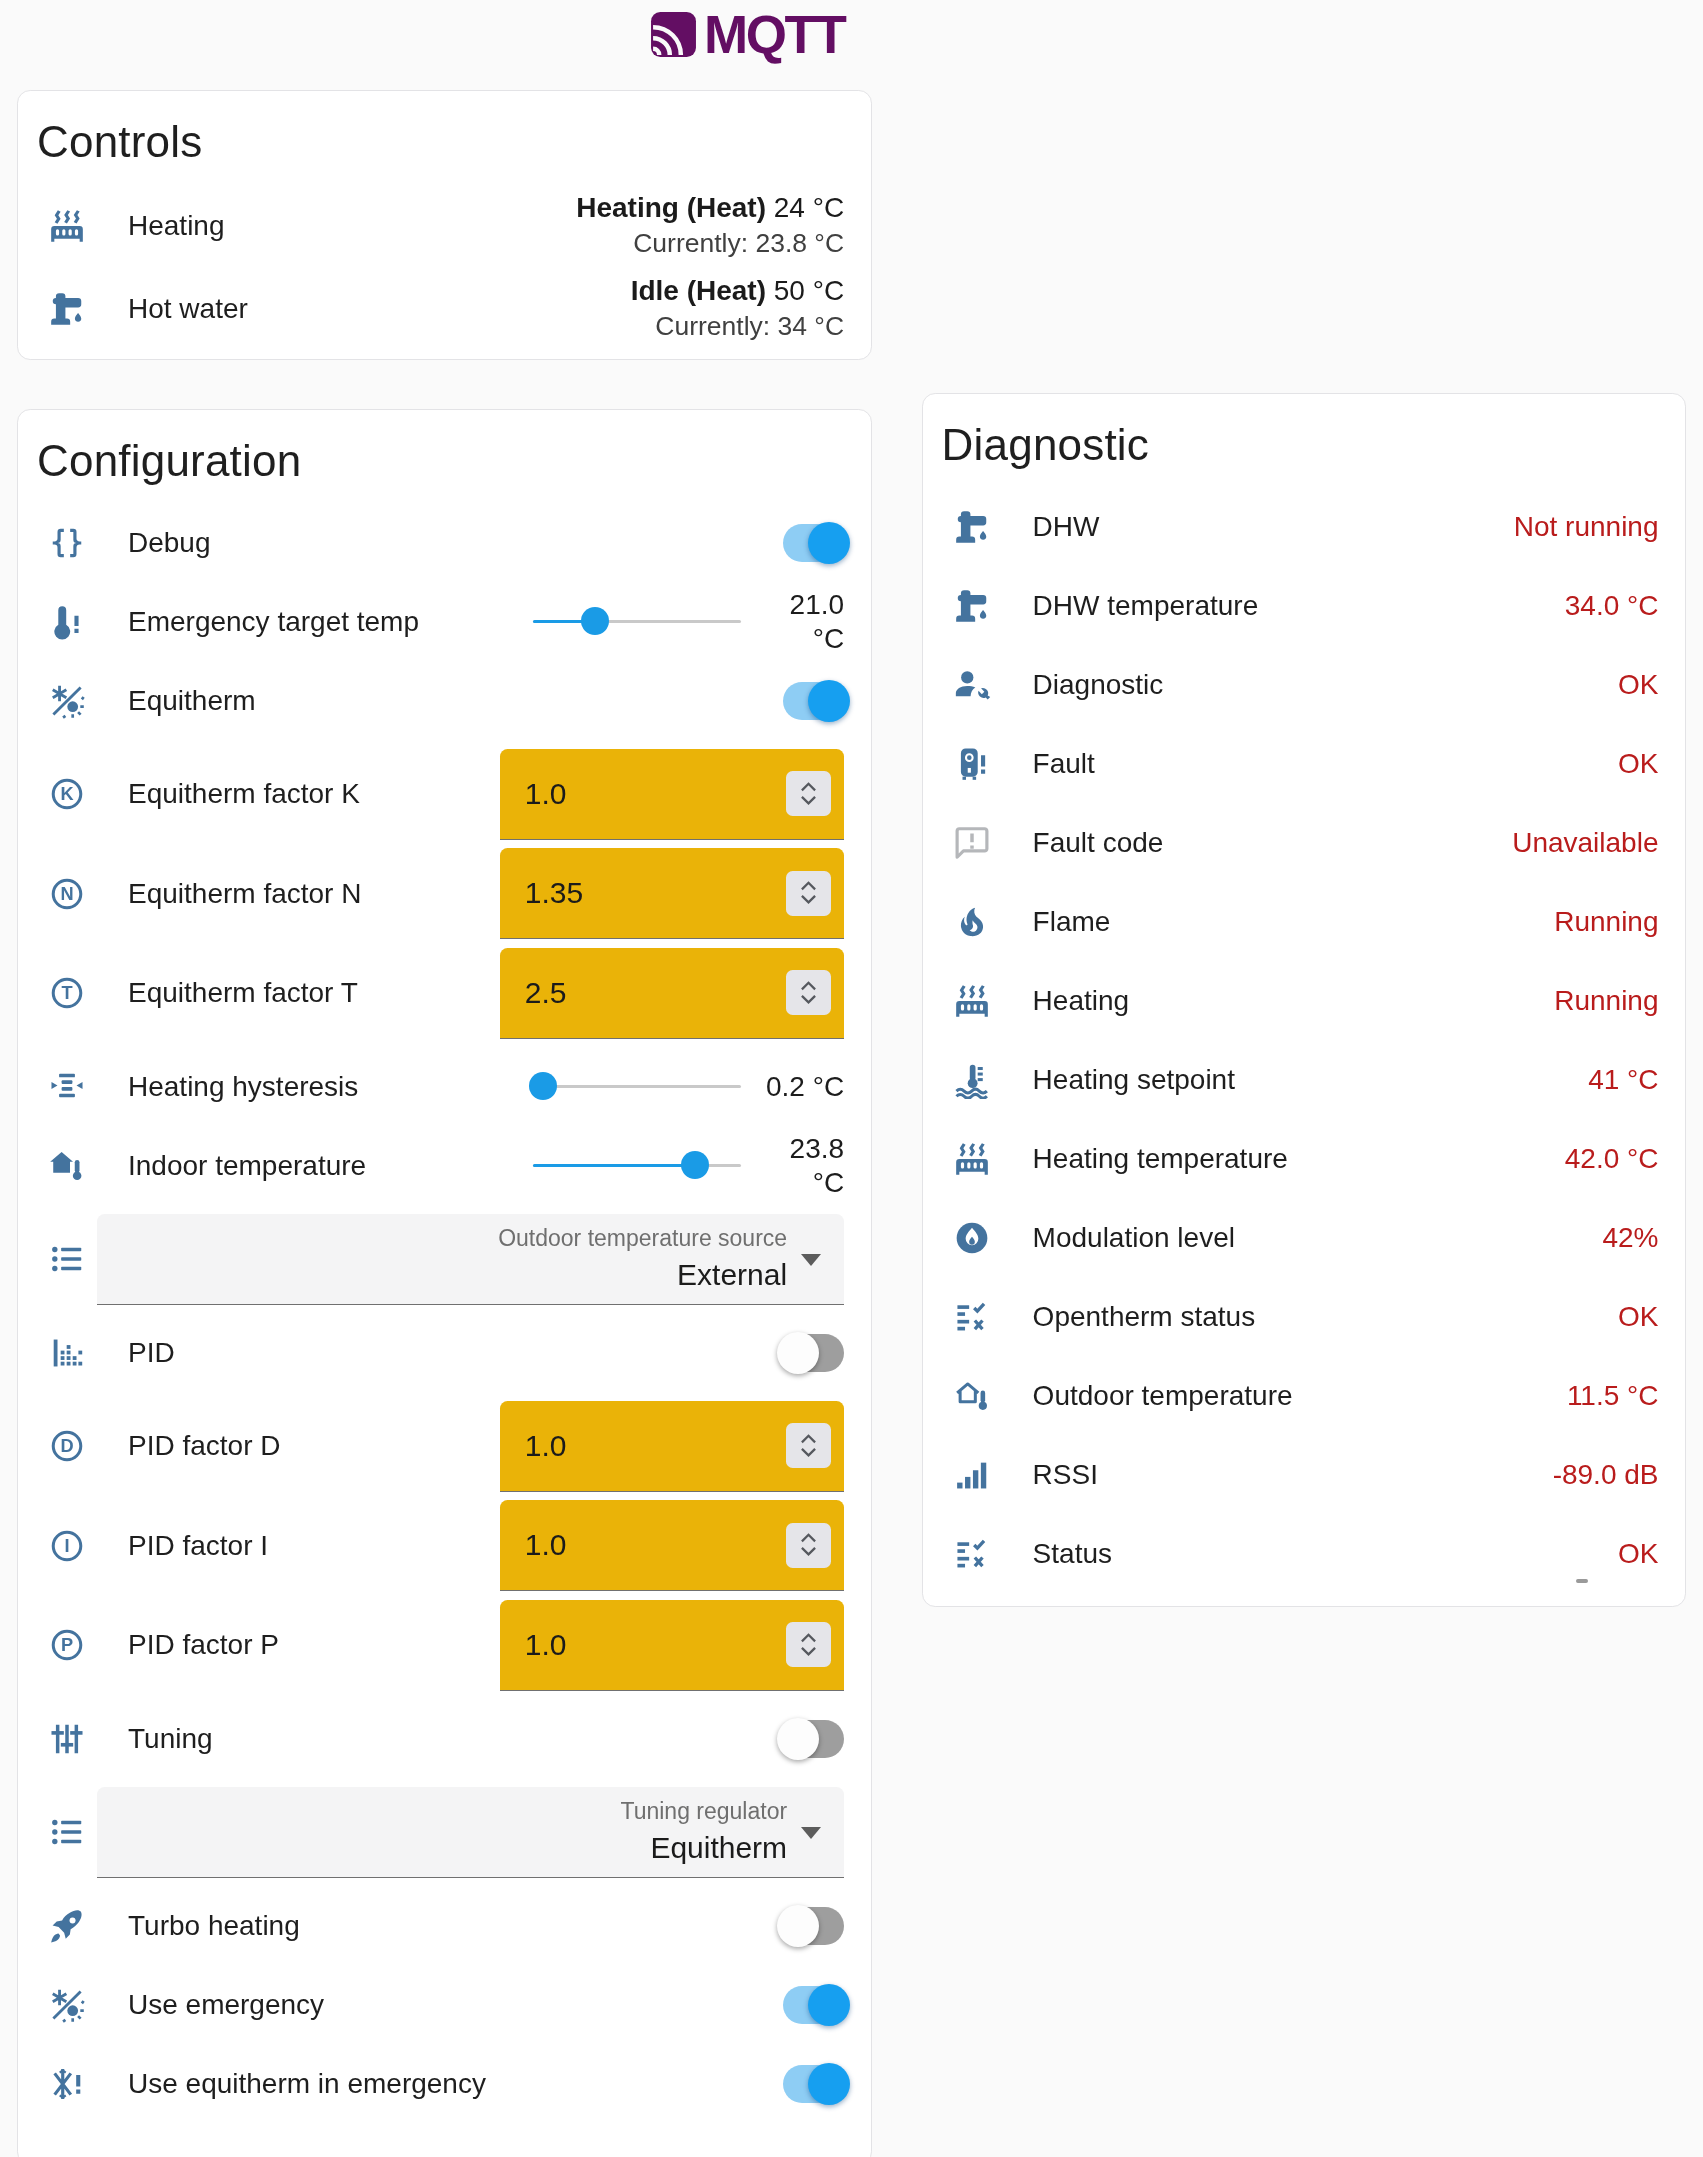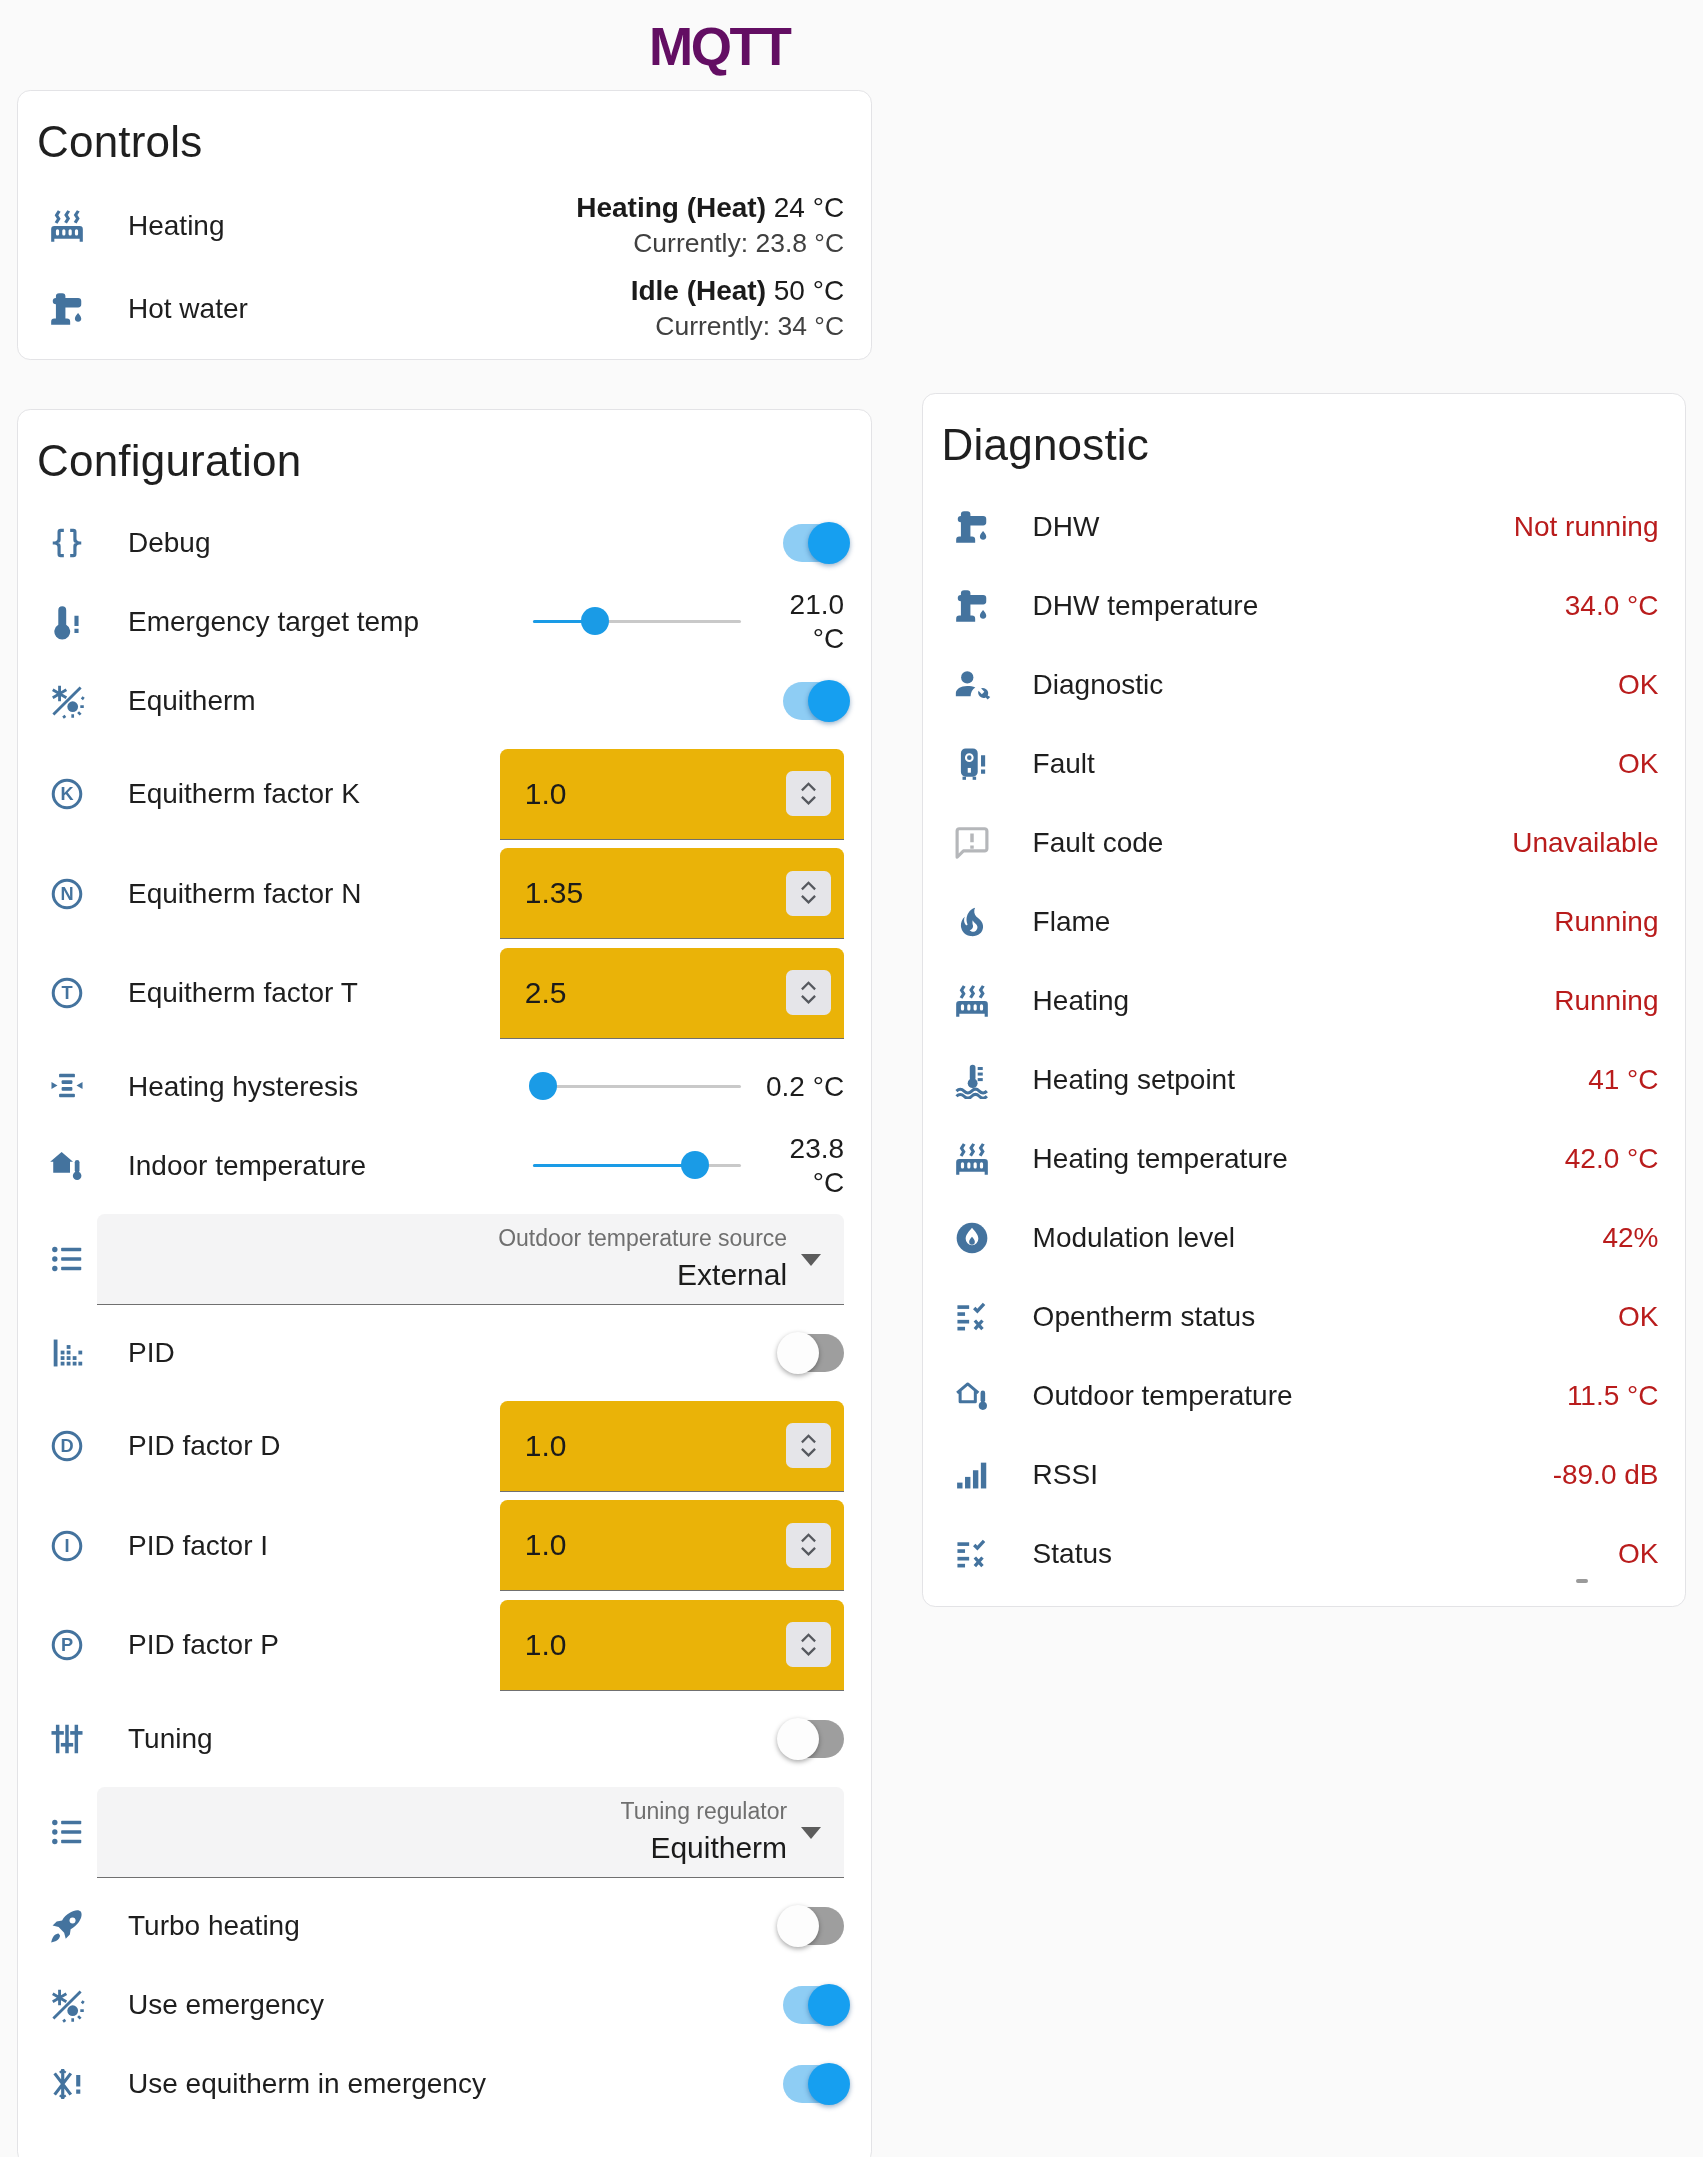--- a/index.html
+++ b/index.html
@@ -5,21 +5,21 @@
   * { margin:0; padding:0; box-sizing:border-box; }
   html,body { width:1703px; height:2158px; }
   body {
     position:relative;
     background:#fafafa;
     font-family:"Liberation Sans", sans-serif;
     color:#212121;
     overflow:hidden;
   }
   
-  .logo { position:absolute; left:649px; top:9.5px; height:53px; display:flex; align-items:flex-start; gap:12px;flex-direction:column; }
+  .logo { position:absolute; left:649px; top:9.5px; height:53px; display:flex; align-items:flex-start; gap:6px; }
   .logo svg { width:49px; height:49px; }
   .logo-text { font-size:53px; font-weight:700; color:#630e63; letter-spacing:-2.4px; line-height:49px; }
   
   .columns { display:flex; gap:50px; padding:90px 17px 0 17px; align-items:flex-start; }
   .col-left { width:900px; }
   .col-right { width:805px; margin-top:303px; }
   
   .card { background:#ffffff; border:0.9px solid #e3e3e6; border-radius:13.2px; overflow:hidden; position:relative; }
   .card--controls { height:270px; }
   .card--config { height:1756px; margin-top:49px; }

